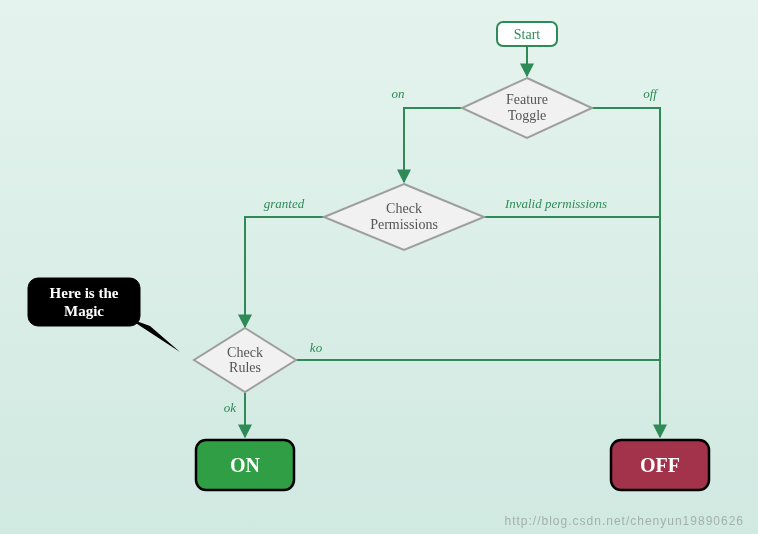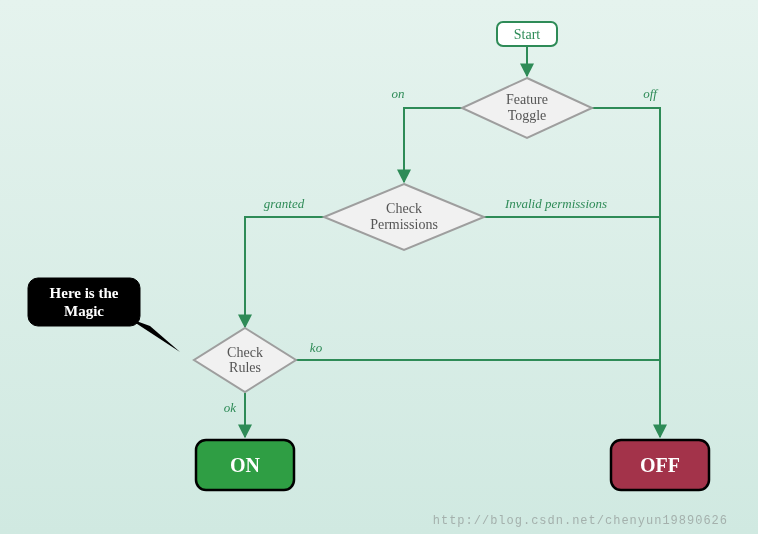--- a/index.html
+++ b/index.html
@@ -45,23 +45,23 @@
   }
   .terminal-text {
     font-size:20px; fill:#fff; text-anchor:middle;
     font-family: "Comic Sans MS", "Marker Felt", cursive;
     font-weight:bold;
   }
   .edge {
     stroke:#2E8B57; stroke-width:2; fill:none;
   }
   .watermark {
-    position:absolute; right:30px; bottom:6px;
+    position:absolute; right:14px; bottom:6px;
     font-size:12px; color:rgba(120,120,120,0.5);
-    font-family: Liberation Mono, monospace;
+    font-family: Liberation Sans, sans-serif;
     letter-spacing:1px;
   }
 </style>
 </head>
 <body>
 
 <svg width="758" height="534">
   <defs>
     <marker id="arrow" viewBox="0 0 10 10" refX="9" refY="5" markerWidth="7" markerHeight="7" orient="auto-start-reverse">
       <path d="M 0 0 L 10 5 L 0 10 z" fill="#2E8B57"></path>

